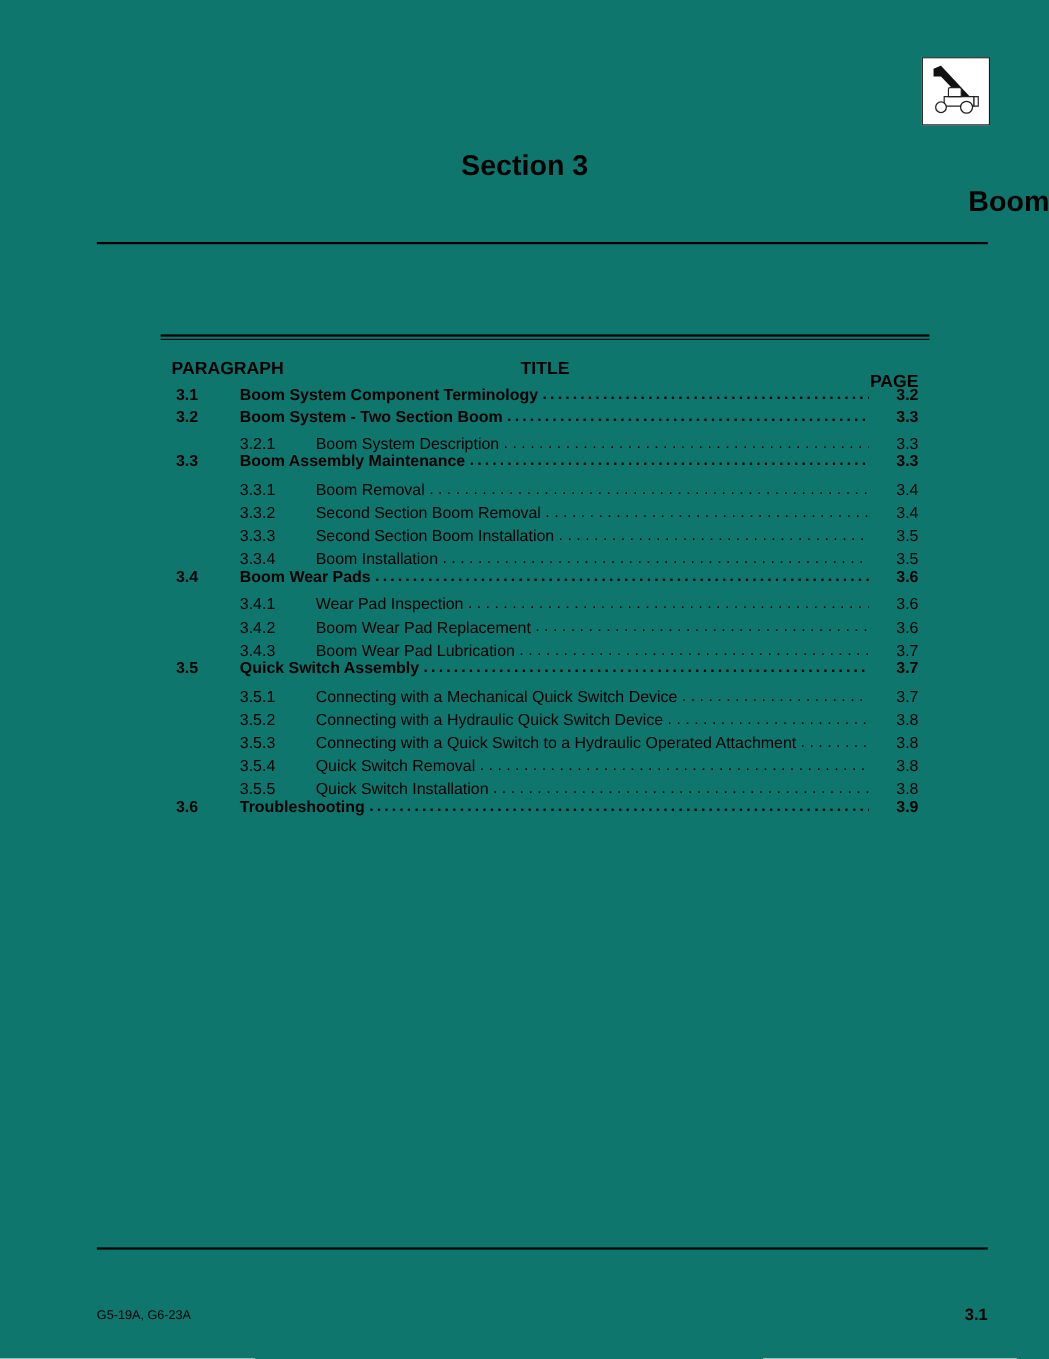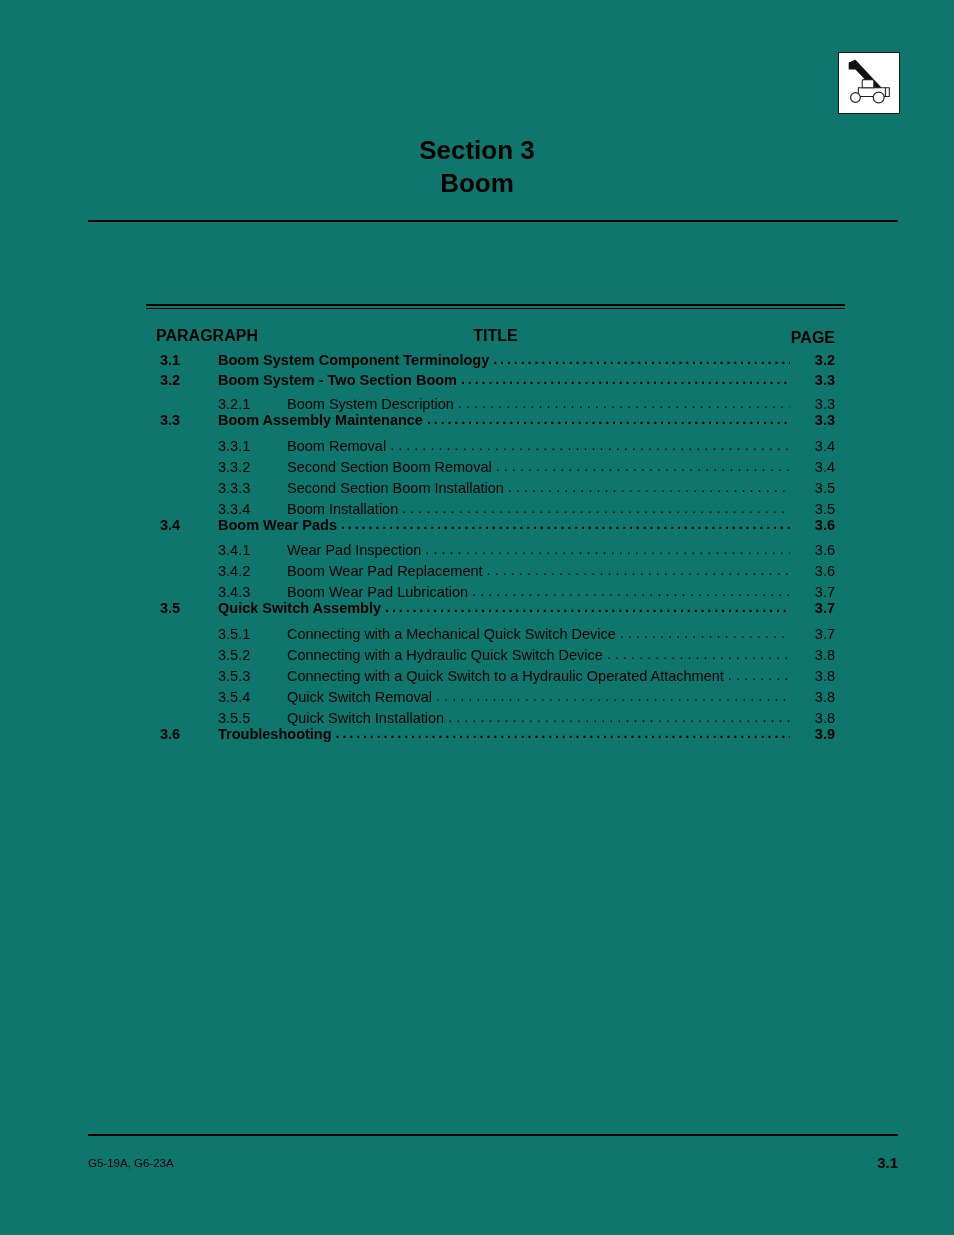--- a/index.html
+++ b/index.html
@@ -45,20 +45,21 @@
     top: 134px;
     width: 954px;
     text-align: center;
     font-size: 26px;
     font-weight: bold;
     line-height: 33px;
     letter-spacing: 0px;
   }
   .section-title .line2 {
     display: block;
+    text-align: right;
   }
 
   
   .rule-top {
     position: absolute;
     left: 88px;
     top: 220px;
     width: 810px;
     height: 0;
     border-top: 2px solid #000;
@@ -119,21 +120,21 @@
   .col-headers .h-title {
     position: absolute;
     left: 0;
     top: 0;
     width: 699px;
     text-align: center;
   }
   .col-headers .h-page {
     position: absolute;
     right: 10px;
-    top: 2px;
+    top: 12px;
   }
 
   
   .toc {
     position: absolute;
     left: 146px;
     top: 352px;
     width: 699px;
   }
   .toc-row {
@@ -196,21 +197,21 @@
     flex: 0 0 auto;
     width: 42px;
     text-align: right;
     padding-right: 10px;
   }
 
   
   .footer {
     position: absolute;
     left: 88px;
-    top: 1157px;
+    top: 1190px;
     width: 810px;
     height: 18px;
   }
   .footer .doc-code {
     position: absolute;
     left: 0;
     top: 0;
     font-size: 11.5px;
     font-weight: normal;
   }

